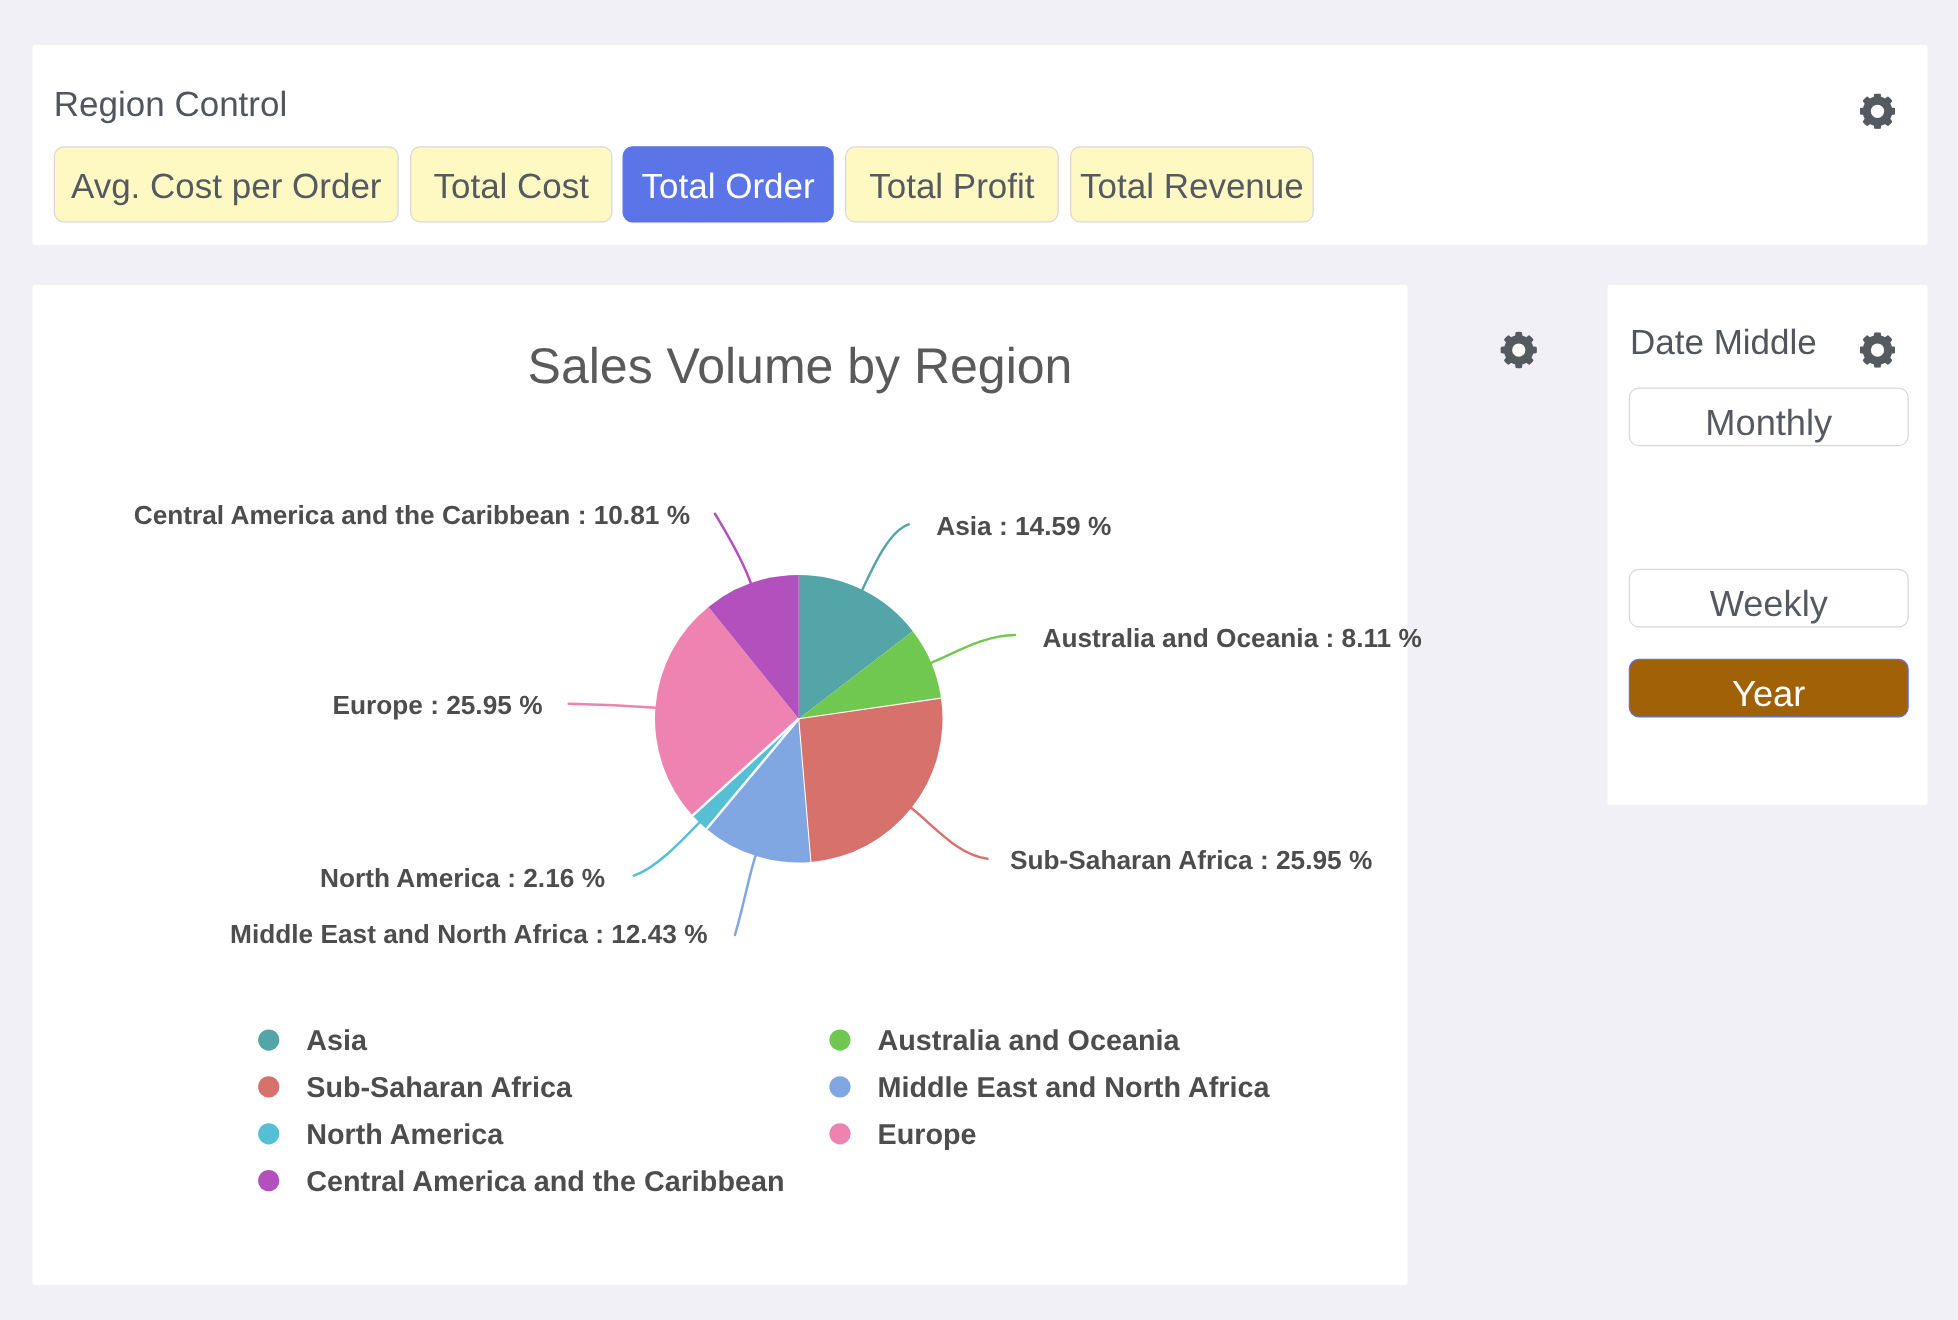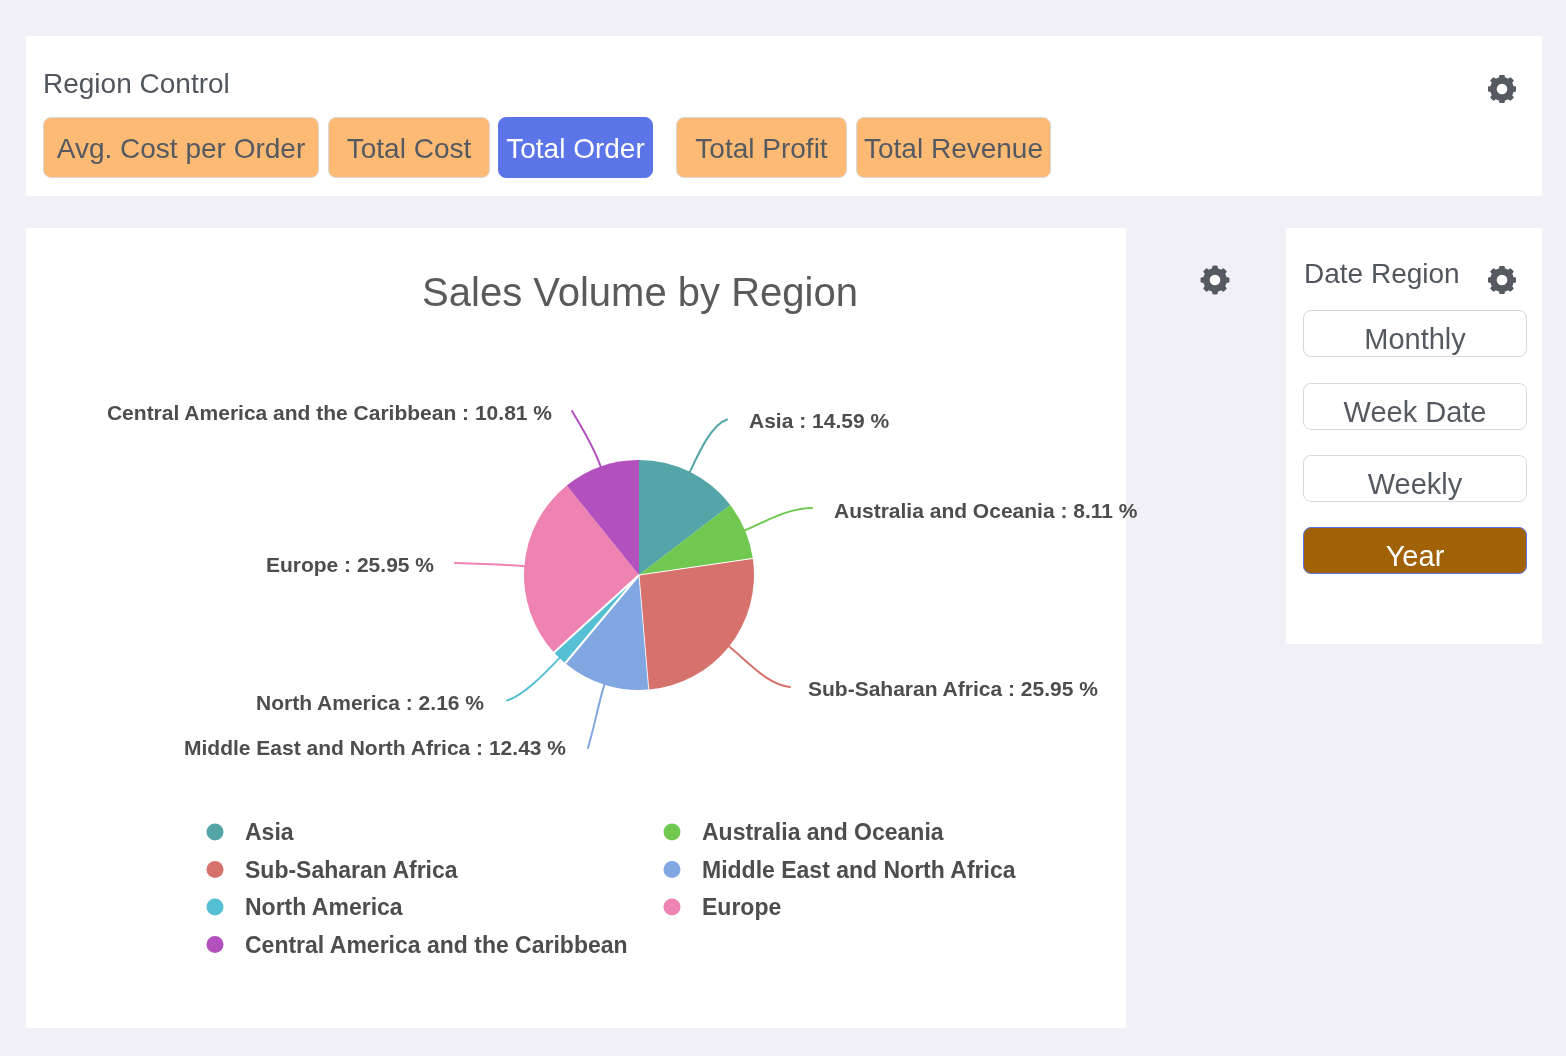--- a/index.html
+++ b/index.html
@@ -4,21 +4,21 @@
 <style>
   * { margin:0; padding:0; box-sizing:border-box; }
   html,body { width:1566px; height:1056px; background:#f0f0f6; font-family:"Liberation Sans", sans-serif; }
   .card { position:absolute; background:#ffffff; border-radius:2px; }
   #card-metric { left:26px; top:36px; width:1516px; height:160px; }
   #card-pie    { left:26px; top:228px; width:1100px; height:800px; }
   #card-date   { left:1286px; top:228px; width:256px; height:416px; }
   .cardtitle { position:absolute; color:#51565c; font-size:28px; }
   .gear { position:absolute; width:28px; height:28px; }
   .btn { position:absolute; height:61px; border:1.5px solid #d8d8d8; border-radius:8px;
-         background:#fdba74; color:#555a61; font-size:28px; text-align:center; line-height:62px; }
+         background:#fef9c3; color:#555a61; font-size:28px; text-align:center; line-height:62px; }
   .btn.active { background:#5b74e8; border-color:#5b74e8; color:#ffffff; }
   .dbtn { position:absolute; left:17px; width:224px; height:47px; border:1.5px solid #d8d8d8;
           border-radius:8px; background:#fff; color:#555a61; font-size:29px; text-align:center; line-height:57px; }
   .dbtn.active { background:#a16207; border-color:#5b74e8; color:#ffffff; }
 </style>
 </head>
 <body>
 
 <svg width="0" height="0" style="position:absolute">
   <defs>
@@ -29,32 +29,31 @@
   </defs>
 </svg>
 
 <div class="card" id="card-metric">
   <div class="cardtitle" style="left:17px; top:32px;">Region Control</div>
   <svg class="gear" style="left:1462px; top:39px;" viewBox="0 0 28 28">
       <use href="#gearsym"></use>
     </svg>
   <div class="btn" style="left:17px; top:81px; width:276px;">Avg. Cost per Order</div>
   <div class="btn" style="left:302px; top:81px; width:162px;">Total Cost</div>
-  <div class="btn active" style="left:472px; top:81px; width:155px;">Total Order</div>
+  <div class="btn active" style="left:472px; top:81px; width:169px;">Total Order</div>
   <div class="btn" style="left:650px; top:81px; width:171px;">Total Profit</div>
   <div class="btn" style="left:830px; top:81px; width:195px;">Total Revenue</div>
 </div>
 
 <div class="card" id="card-date">
-  <div class="cardtitle" style="left:18px; top:30px;">Date Region</div>
+  <div class="cardtitle" style="left:18px; top:30px;">Date Middle</div>
   <svg class="gear" style="left:202px; top:38px;" viewBox="0 0 28 28">
       <use href="#gearsym"></use>
     </svg>
   <div class="dbtn" style="top:82px;">Monthly</div>
-  <div class="dbtn" style="top:155px;">Week Date</div>
   <div class="dbtn" style="top:227px;">Weekly</div>
   <div class="dbtn active" style="top:299px;">Year</div>
 </div>
 
 <div class="card" id="card-pie">
 <svg width="1228" height="800" viewBox="26 228 1228 800" font-family="Liberation Sans, sans-serif">
   <text x="640" y="306" text-anchor="middle" font-size="40" fill="#5a5a5a">Sales Volume by Region</text>
   <use href="#gearsym" transform="translate(1201,266)"></use>
 
   <path d="M639.0,575.0 L639.00,460.00 A115.0,115.0 0 0 1 730.26,505.03 Z" fill="#53a5a8"></path>

